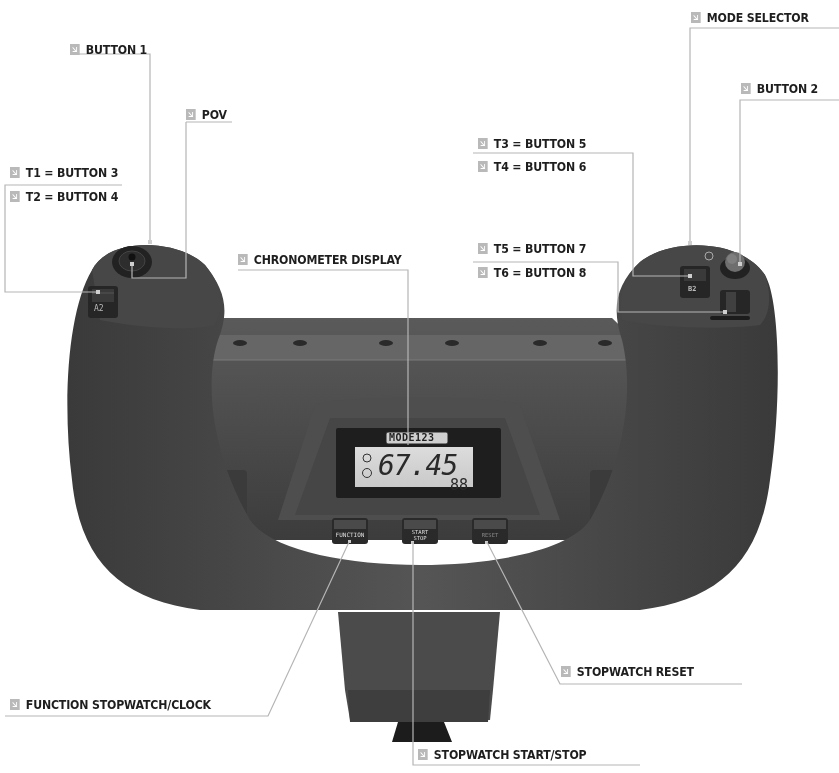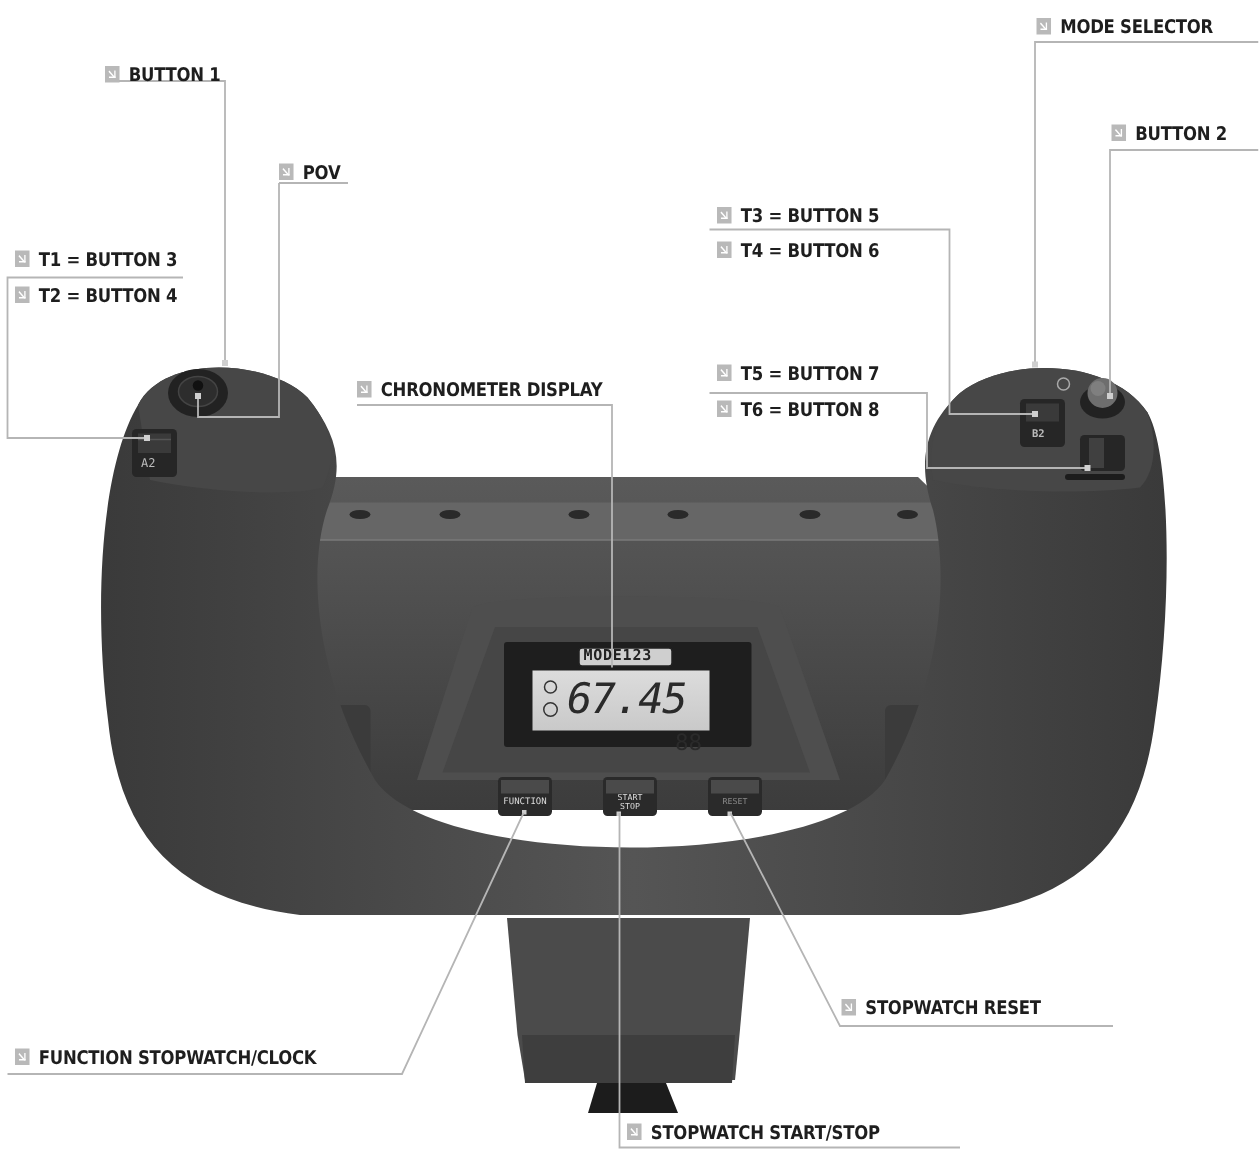--- a/index.html
+++ b/index.html
@@ -153,21 +153,21 @@
       <rect x="738" y="262" width="4" height="4"></rect>
       <rect x="688" y="274" width="4" height="4"></rect>
       <rect x="723" y="310" width="4" height="4"></rect>
       <rect x="96" y="290" width="4" height="4"></rect>
       <rect x="130" y="262" width="4" height="4"></rect>
     </g>
   </svg>
 
   <div class="lcd-text" style="left:389px; top:432px; font-size:10px; font-weight:bold; color:#222; letter-spacing:0.5px;">MODE123</div>
   <div class="lcd-text" style="left:378px; top:449px; font-size:28px; color:#2a2a2a; font-style:italic; letter-spacing:-1px;">67.45</div>
-  <div class="lcd-text" style="left:450px; top:486px; font-size:15px; color:#2a2a2a; ">88</div>
+  <div class="lcd-text" style="left:450px; top:476px; font-size:15px; color:#2a2a2a; ">88</div>
 
   <div class="lcd-text" style="left:94px; top:304px; font-size:8px; color:#bbb;">A2</div>
   <div class="lcd-text" style="left:688px; top:285px; font-size:7px; color:#bbb;font-weight:bold;">B2</div>
 
   <div class="lcd-text" style="left:334px; top:531px; font-size:6px; color:#ddd; width:32px; text-align:center;">FUNCTION</div>
   <div class="lcd-text" style="left:404px; top:529px; font-size:5.5px; color:#ddd; width:32px; text-align:center;">START</div>
   <div class="lcd-text" style="left:404px; top:535px; font-size:5.5px; color:#ddd; width:32px; text-align:center;">STOP</div>
   <div class="lcd-text" style="left:474px; top:532px; font-size:5.5px; color:#888; width:32px; text-align:center;">RESET</div>
 
   <div class="callout" style="left:70px; top:42px;">

